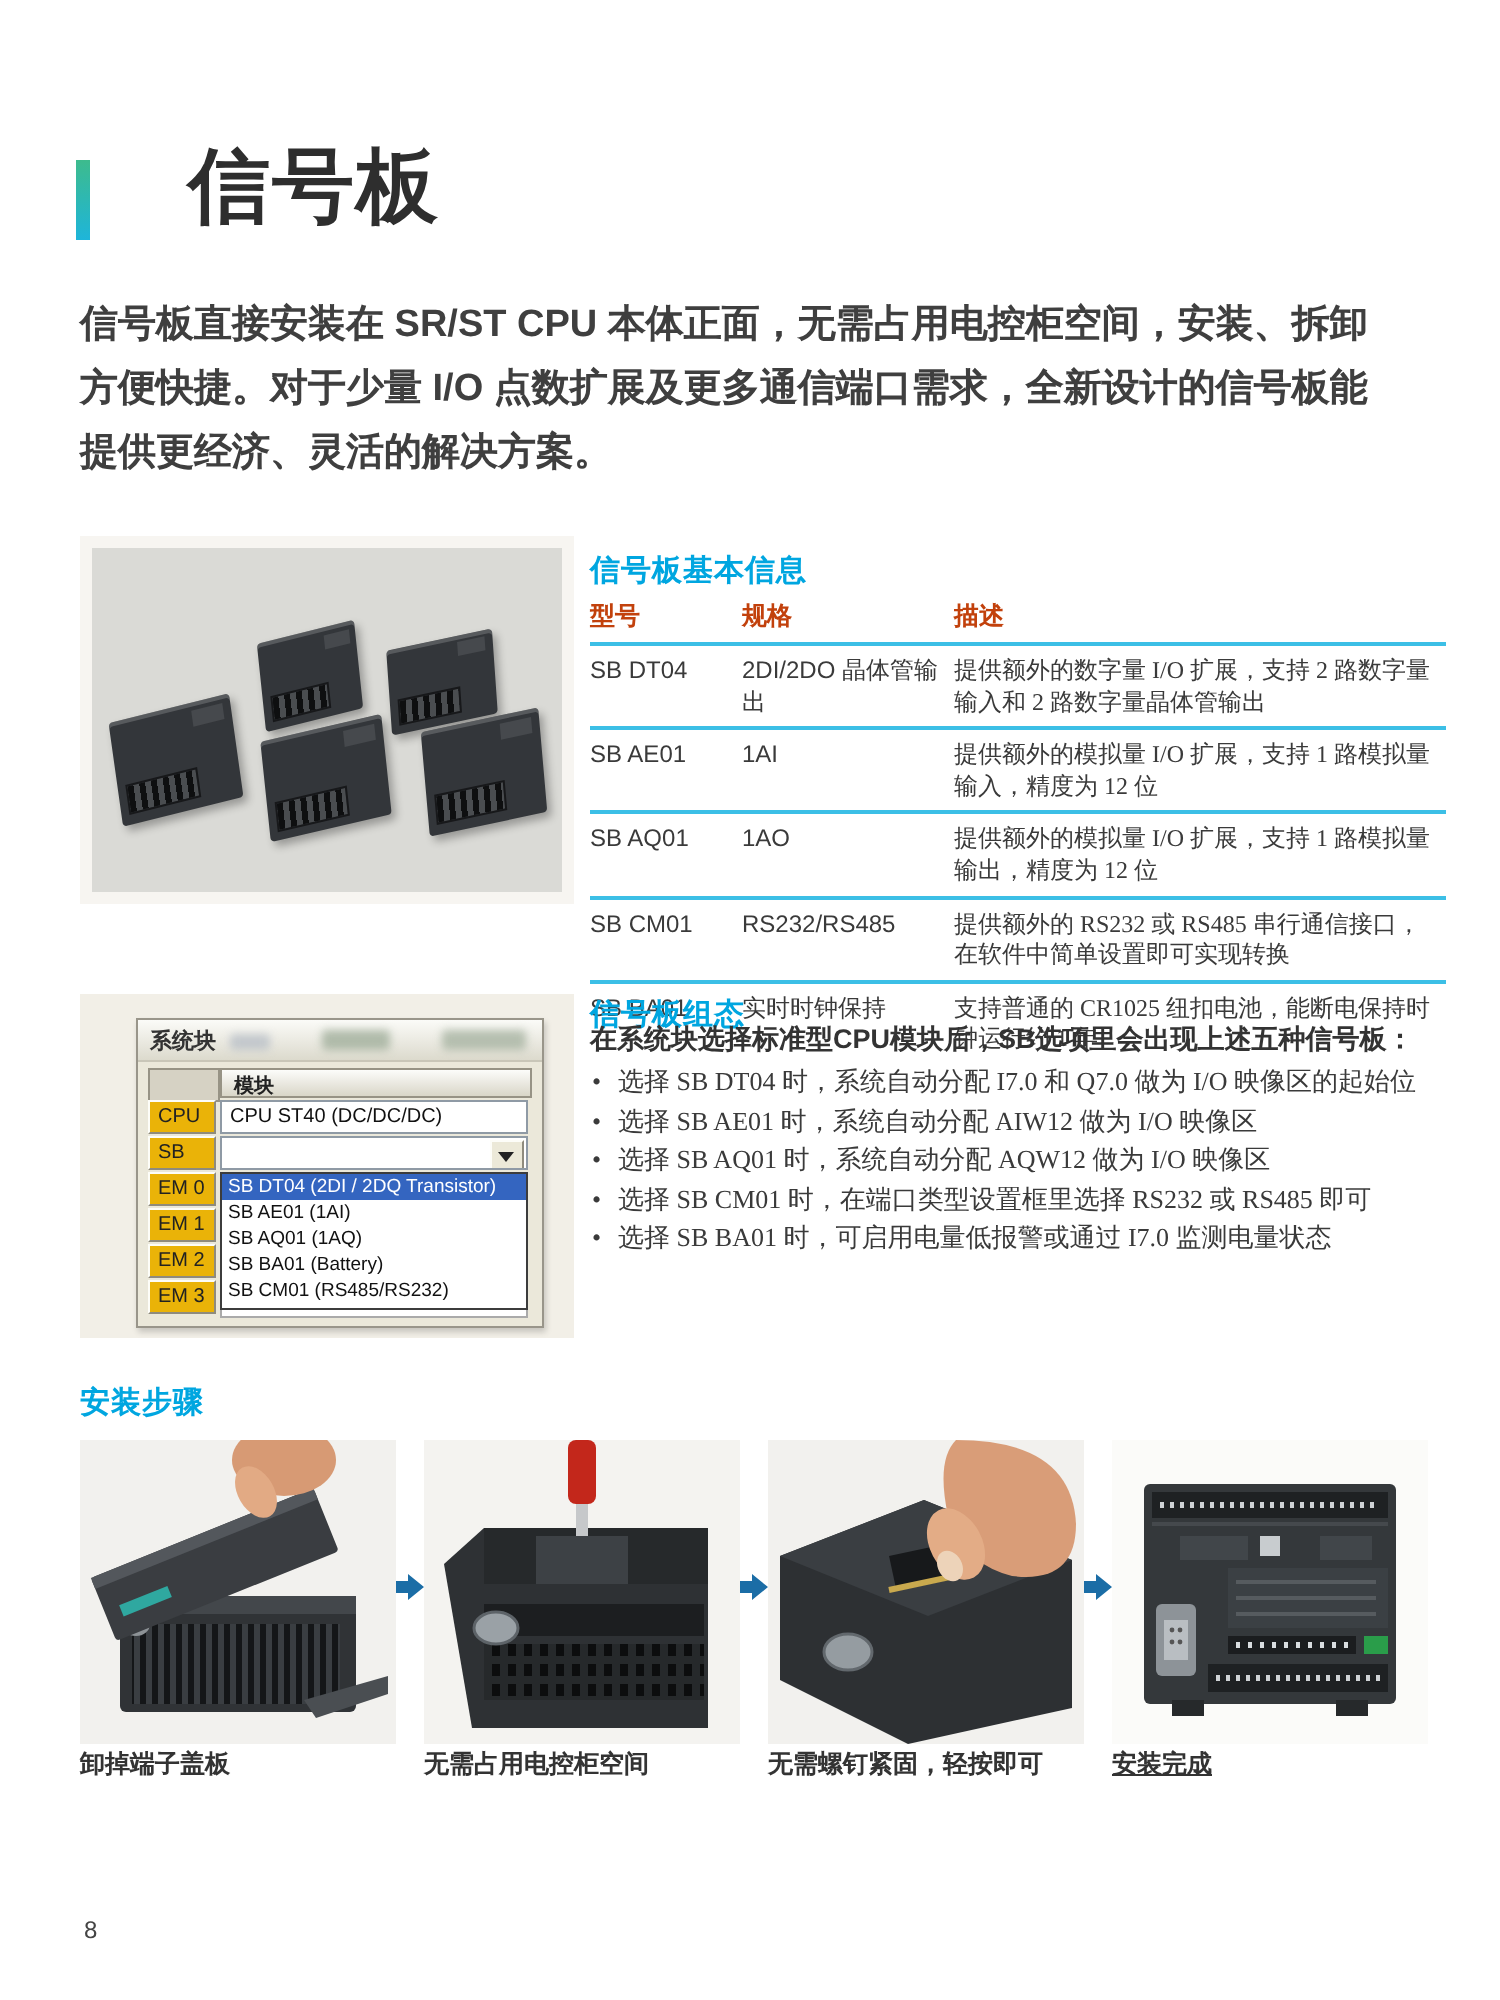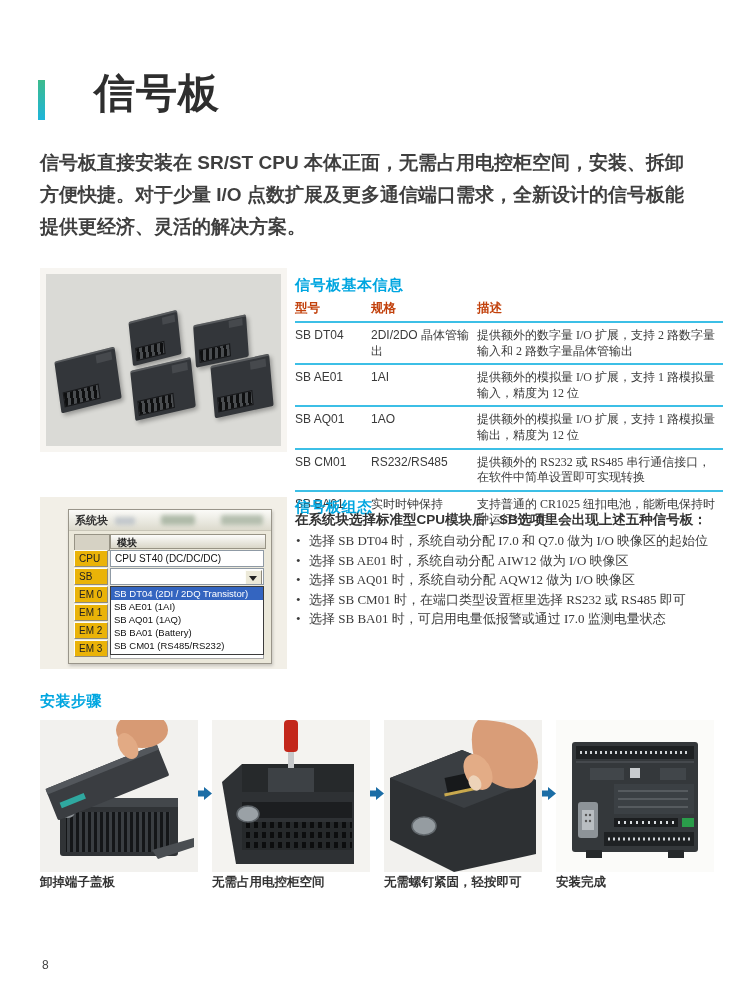--- a/index.html
+++ b/index.html
@@ -82,21 +82,21 @@
   .bullet-list li{position:relative;padding-left:14px;line-height:19.5px;}
   .bullet-list li::before{content:"•";position:absolute;left:1px;top:0;color:#3a3a3a;}
 
   
   .h2-install{left:40px;top:692px;}
   .step-photo{top:720px;width:158px;height:152px;}
   .sp1{left:40px;} .sp2{left:212px;} .sp3{left:384px;} .sp4{left:556px;}
   .step-arrow{top:786px;width:14px;height:15px;}
   .sa1{left:198px;} .sa2{left:370px;} .sa3{left:542px;}
   .caption{top:874px;font-family:"Liberation Serif",serif;font-size:12.5px;font-weight:bold;color:#333;text-align:center;}
-  .cp1{left:40px;} .cp2{left:212px;} .cp3{left:384px;} .cp4{left:556px;}
+  .cp1{left:40px;} .cp2{left:212px;} .cp3{left:384px;} .cp4{left:556px;text-decoration:underline;}
 
   .page-number{left:42px;top:958px;font-size:12px;color:#444;}
 </style>
 </head>
 <body>
 
 <svg width="0" height="0" style="position:absolute" aria-hidden="true">
   <defs>
     <pattern id="ribs" width="6" height="8" patternUnits="userSpaceOnUse">
       <rect width="6" height="8" fill="#3a3e42"></rect>

